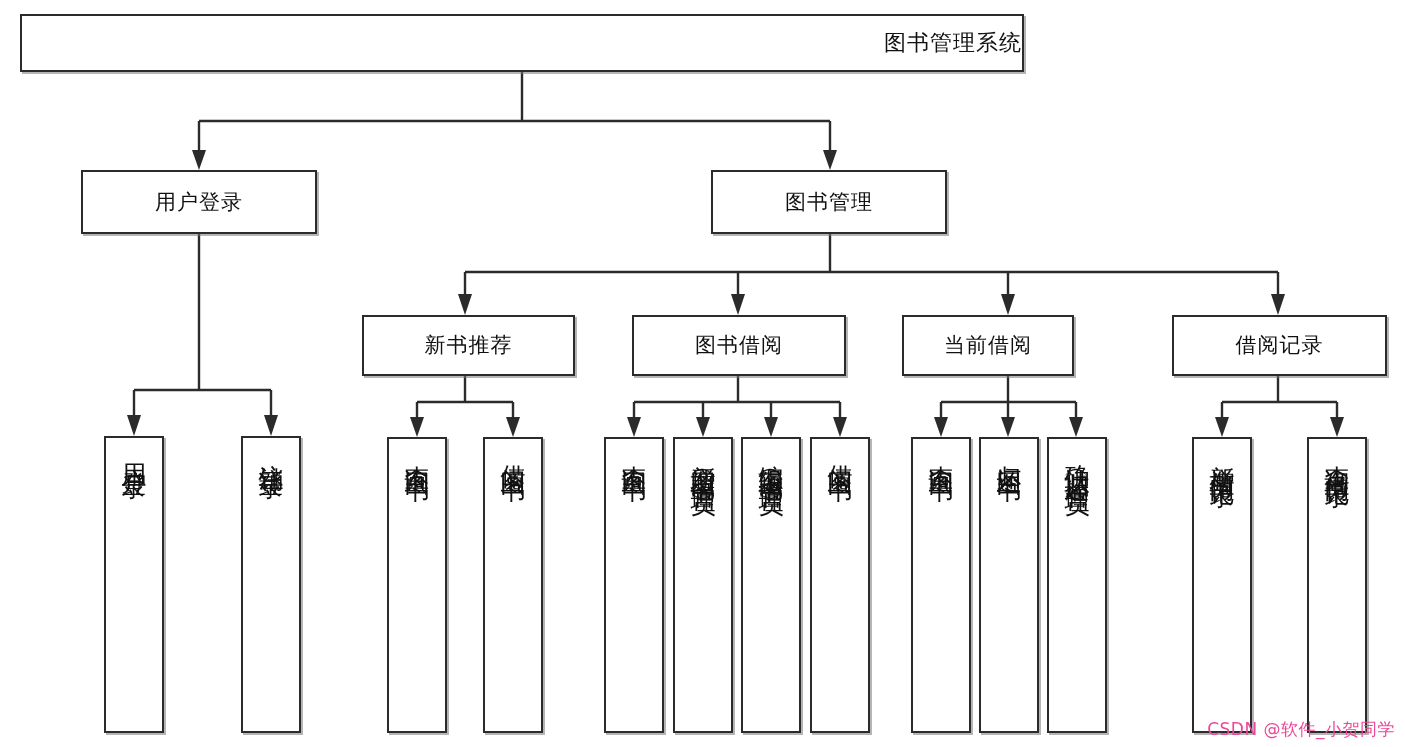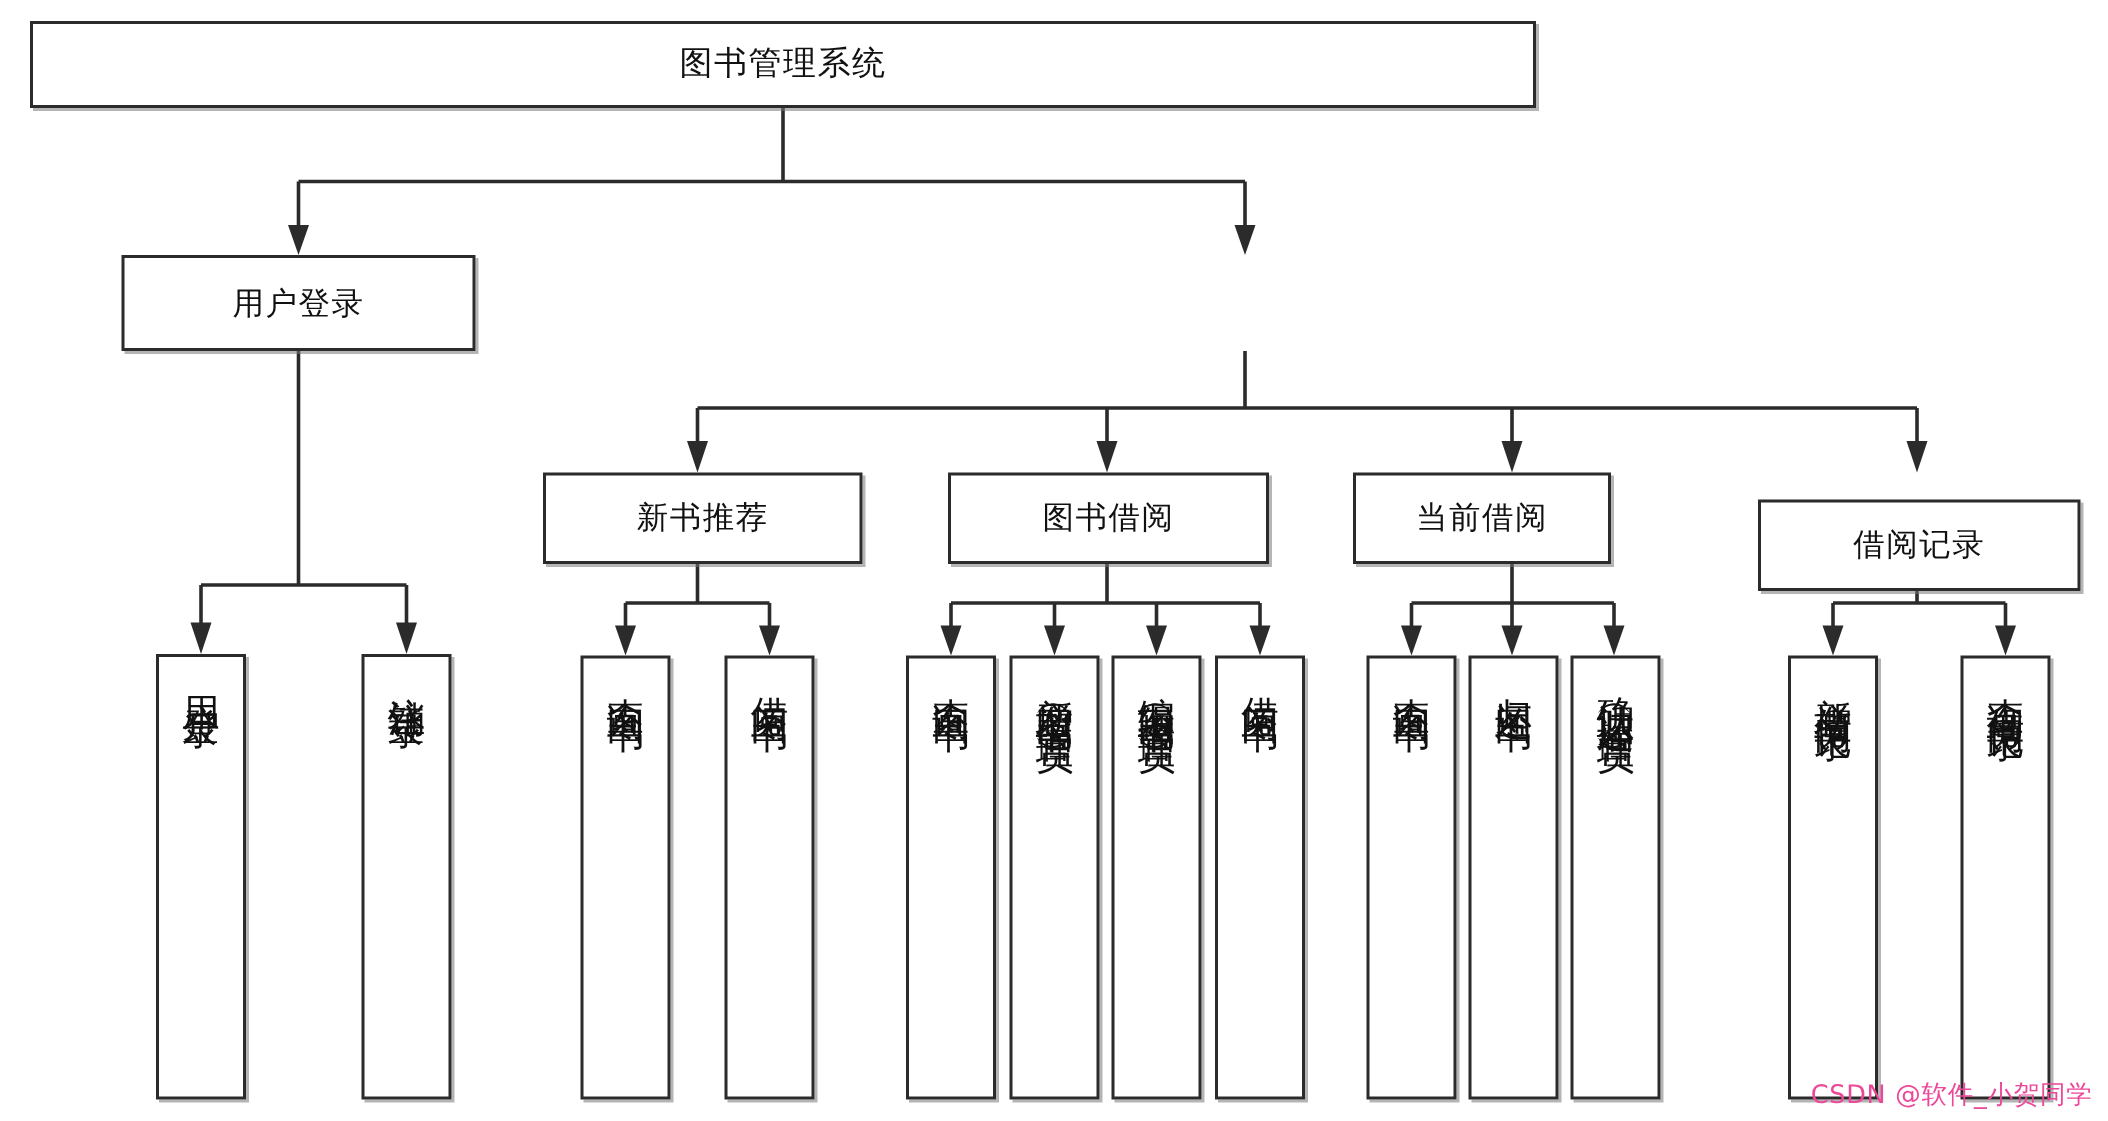--- a/index.html
+++ b/index.html
@@ -139,38 +139,41 @@
     <polygon class="arrowhead" points="1069,417 1083,417 1076,437"></polygon>
 
     <line x1="1278" y1="376" x2="1278" y2="402"></line>
     <line x1="1222" y1="402" x2="1337" y2="402"></line>
     <line x1="1222" y1="402" x2="1222" y2="419"></line>
     <polygon class="arrowhead" points="1215,417 1229,417 1222,437"></polygon>
     <line x1="1337" y1="402" x2="1337" y2="419"></line>
     <polygon class="arrowhead" points="1330,417 1344,417 1337,437"></polygon>
   </svg>
 
-  <div class="node horiz root" style="left:20px;top:14px;width:1004px;height:58px;">
+  <div class="node horiz root" style="left:20px;top:14px;width:1004px;height:58px;justify-content:flex-end;">
     <span class="txt">图书管理系统</span>
   </div>
 
   <div class="node horiz" style="left:81px;top:170px;width:236px;height:64px;">
     <span class="txt">用户登录</span>
   </div>
+  <div class="node horiz" style="left:711px;top:170px;width:236px;height:64px;">
+    <span class="txt">图书管理</span>
+  </div>
 
   <div class="node horiz" style="left:362px;top:315px;width:213px;height:61px;justify-content:center;">
     <span class="txt">新书推荐</span>
   </div>
   <div class="node horiz" style="left:632px;top:315px;width:214px;height:61px;text-align:center;">
     <span class="txt">图书借阅</span>
   </div>
   <div class="node horiz" style="left:902px;top:315px;width:172px;height:61px;">
     <span class="txt">当前借阅</span>
   </div>
-  <div class="node horiz" style="left:1172px;top:333px;width:215px;height:61px;">
+  <div class="node horiz" style="left:1172px;top:315px;width:215px;height:61px;">
     <span class="txt">借阅记录</span>
   </div>
 
   <div class="node vert" style="left:104px;top:436px;width:60px;height:297px;">
     <span class="txt">用户登录</span>
   </div>
   <div class="node vert" style="left:241px;top:436px;width:60px;height:297px;">
     <span class="txt">注销登录</span>
   </div>
 

